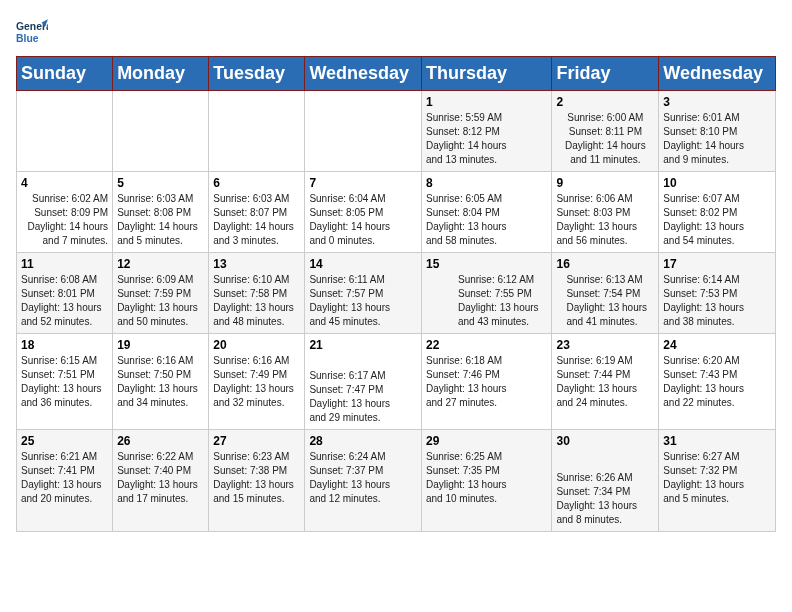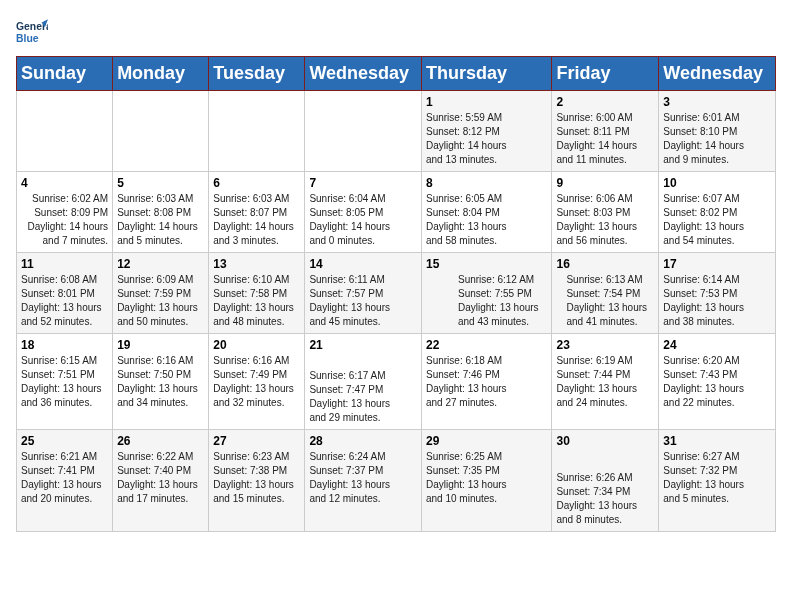--- a/index.html
+++ b/index.html
@@ -116,21 +116,21 @@
         <td class="empty-cell"></td>
         <td>
           <span class="day-number">1</span>
           <div class="day-info" style="white-space: pre-line;">Sunrise: 5:59 AM
 Sunset: 8:12 PM
 Daylight: 14 hours
 and 13 minutes.</div>
         </td>
         <td>
           <span class="day-number">2</span>
-          <div class="day-info" style="white-space: pre-line;">Sunrise: 6:00 AM
+          <div class="day-info" style="white-space: pre-line; text-align: center;">Sunrise: 6:00 AM
 Sunset: 8:11 PM
 Daylight: 14 hours
 and 11 minutes.</div>
         </td>
         <td>
           <span class="day-number">3</span>
           <div class="day-info" style="white-space: pre-line;">Sunrise: 6:01 AM
 Sunset: 8:10 PM
 Daylight: 14 hours
 and 9 minutes.</div>

